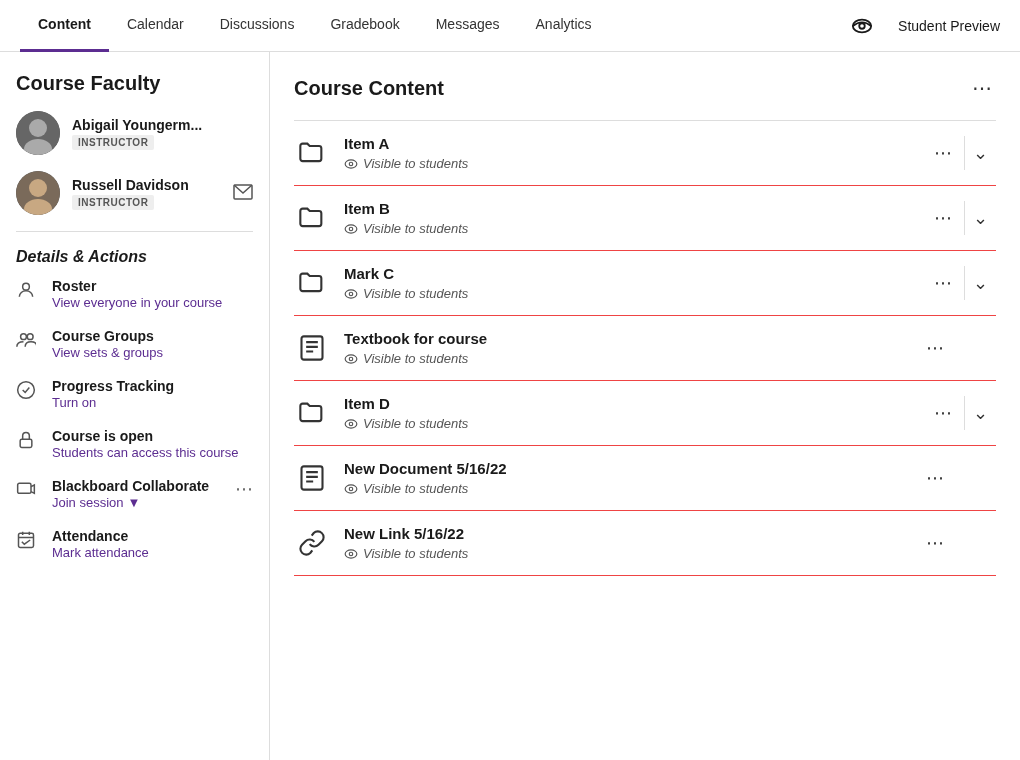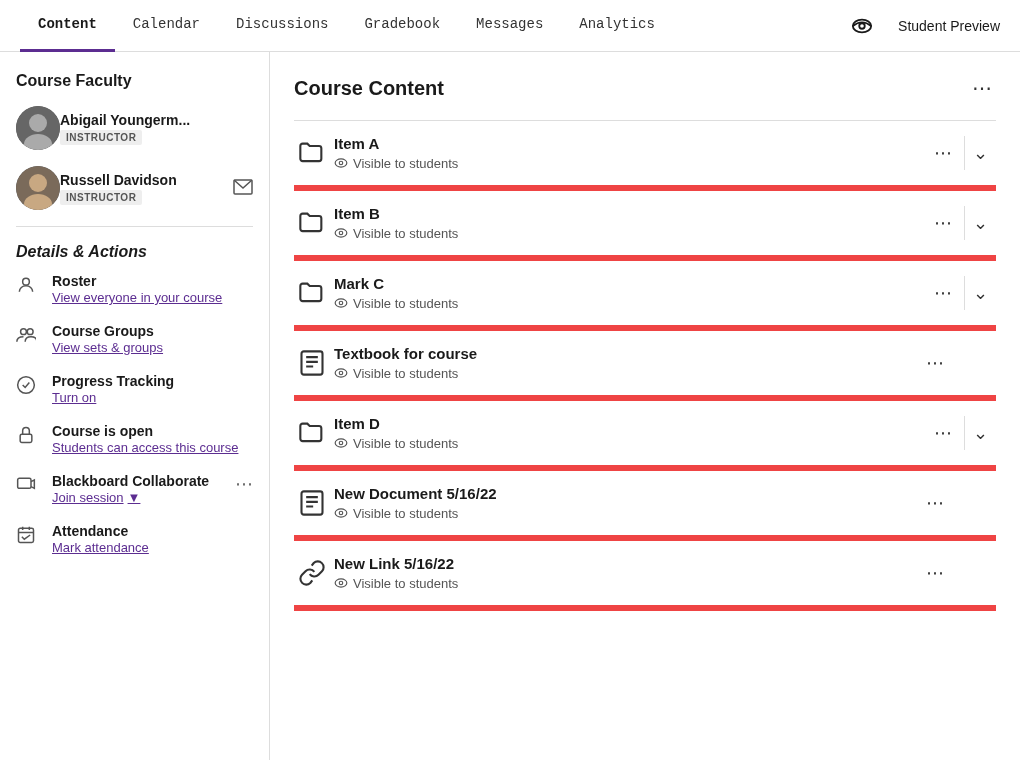--- a/index.html
+++ b/index.html
@@ -9,81 +9,80 @@
     .top-nav {
       display: flex; align-items: center; justify-content: space-between;
       border-bottom: 1px solid #ddd; padding: 0 20px; height: 52px;
       position: relative;
     }
     .nav-tabs { display: flex; gap: 0; }
     .nav-tab {
       padding: 0 18px; height: 52px; display: flex; align-items: center;
       font-size: 14px; cursor: pointer; color: #333; border-bottom: 3px solid transparent;
       font-weight: 400;
-      font-family: Liberation Mono, monospace;
     }
     .nav-tab.active { color: #1a1a1a; border-bottom: 3px solid #5c2d91; font-weight: 600; }
     .student-preview-btn {
       display: flex; align-items: center; gap: 25px; cursor: pointer;
       font-size: 14px; color: #1a1a1a; font-weight: 500;
       border: none; background: none;
     }
 
     
     .main-layout { display: flex; height: calc(760px - 52px); }
 
     
     .sidebar {
       width: 270px; min-width: 270px; border-right: 1px solid #ddd;
       overflow-y: auto; padding: 20px 16px;
     }
     .sidebar-section-title {
-      font-size: 16px; font-weight: 700; margin-bottom: 16px; color: #1a1a1a;
+      font-size: 20px; font-weight: 700; margin-bottom: 16px; color: #1a1a1a;
     }
     .divider { border: none; border-top: 1px solid #ddd; margin: 16px 0; }
 
     
-    .faculty-item { display: flex; align-items: center; margin-bottom: 16px; }
+    .faculty-item { display: flex; align-items: center; gap: 12px; margin-bottom: 16px; }
     .avatar {
       width: 44px; height: 44px; border-radius: 50%; background: #555;
       display: flex; align-items: center; justify-content: center; overflow: hidden; flex-shrink: 0;
     }
     .faculty-name { font-size: 14px; font-weight: 600; color: #1a1a1a; }
     .faculty-role {
       font-size: 10px; font-weight: 700; color: #555; background: #eee;
       padding: 2px 6px; border-radius: 2px; display: inline-block; margin-top: 2px; letter-spacing: 0.5px; text-align: right;
     }
     .mail-icon { margin-left: auto; color: #666; }
 
     
     .details-title { font-size: 16px; font-weight: 700; margin-bottom: 12px; font-style: italic; }
     .action-item { display: flex; align-items: flex-start; gap: 16px; margin-bottom: 18px; }
     .action-icon { color: #555; margin-top: 2px; flex-shrink: 0; font-size: 18px; }
     .action-label { font-size: 14px; font-weight: 600; color: #1a1a1a; }
-    .action-link { font-size: 13px; color: #5c2d91; text-decoration: underline; cursor: pointer; display: inline-flex; align-items: center; gap: 4px; }
+    .action-link { font-size: 13px; color: #5c2d91; cursor: pointer; display: inline-flex; align-items: center; gap: 4px; }
     .action-more { margin-left: auto; color: #666; cursor: pointer; font-size: 18px; }
 
     
     .content-area { flex: 1; overflow-y: auto; padding: 20px 24px; }
     .content-header {
       display: flex; align-items: center; justify-content: space-between; margin-bottom: 16px;
     }
     .content-title { font-size: 20px; font-weight: 700; }
     .more-btn { background: none; border: none; cursor: pointer; color: #333; font-size: 20px; padding: 4px; }
 
     
     .content-list { border-top: 1px solid #ddd; }
     .content-item {
       display: flex; align-items: center; padding: 14px 0;
-      border-bottom: 6px solid #ef4444; gap: 4px;
+      border-bottom: 1px solid #ef4444; gap: 14px;
     }
     .item-icon { width: 36px; height: 36px; flex-shrink: 0; display: flex; align-items: center; justify-content: center; }
     .item-info { flex: 1; }
     .item-name { font-size: 15px; font-weight: 600; color: #1a1a1a; margin-bottom: 4px; }
-    .item-visibility { display: flex; align-items: flex-start; gap: 5px; font-size: 13px; color: #555; }
+    .item-visibility { display: flex; align-items: flex-end; gap: 5px; font-size: 13px; color: #555; font-style: italic; }
     .item-actions { display: flex; align-items: center; gap: 0; }
     .item-more { background: none; border: none; cursor: pointer; color: #333; font-size: 18px; padding: 6px 8px; }
     .item-chevron {
       background: none; border: none; cursor: pointer; color: #333; font-size: 18px; padding: 6px 8px;
       border-left: 1px solid #ddd; margin-left: 4px;
     }
     .no-chevron { width: 44px; }
   </style>
 </head>
 <body>

